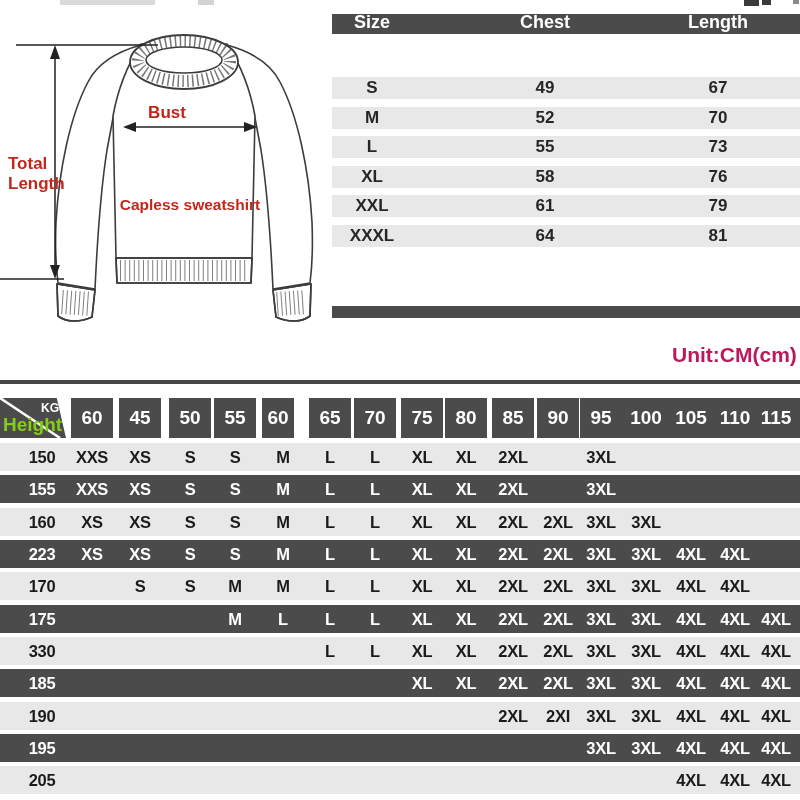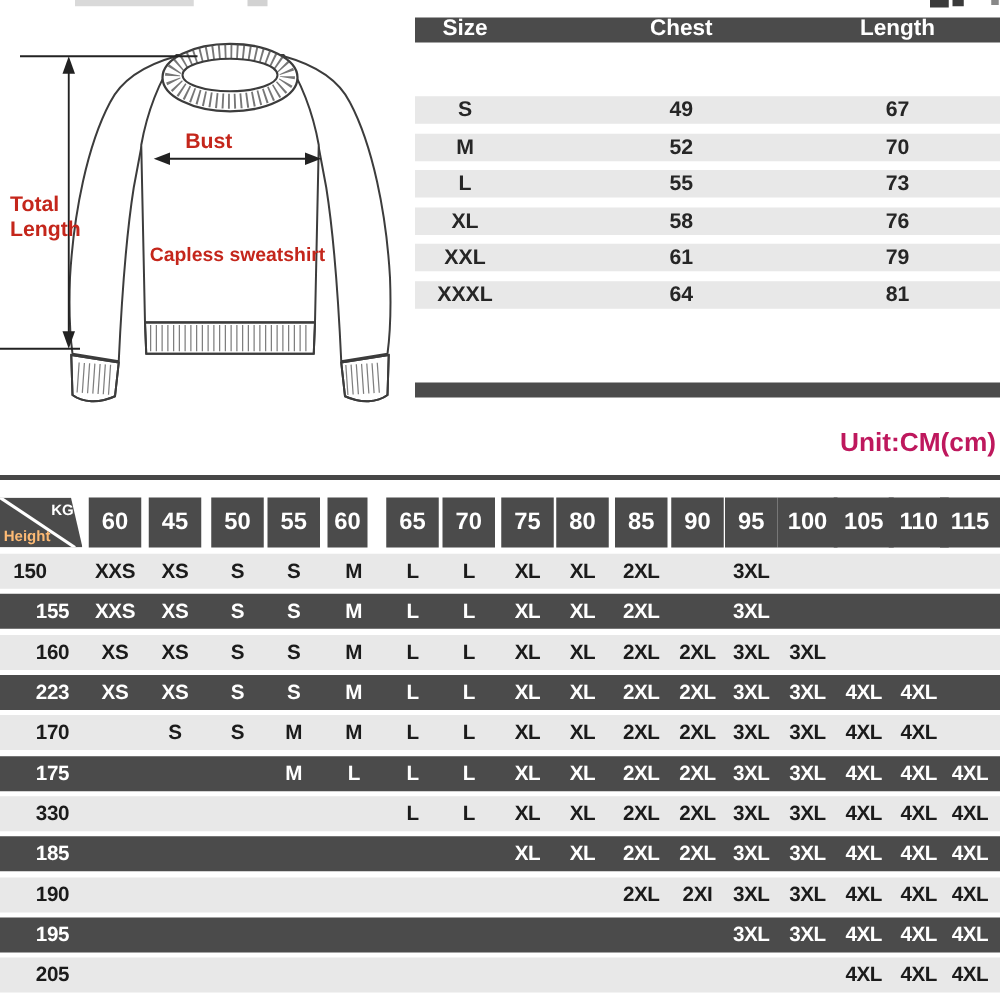--- a/index.html
+++ b/index.html
@@ -54,21 +54,21 @@
   }
   .divider{position:absolute;left:0;top:380px;width:800px;height:4px;background:#474747;}
 
   
   .corner-cell{
     position:absolute;left:0;top:398px;width:66px;height:40px;background:var(--dark);
     clip-path:polygon(0 0,86% 0,100% 100%,0 100%);
   }
   .corner-cell svg{position:absolute;left:0;top:0;}
   .corner-kg{position:absolute;right:7px;top:3px;color:#fff;font-weight:bold;font-size:12px;}
-  .corner-height{position:absolute;left:3px;bottom:2px;color:#fdba74;font-weight:bold;font-size:12px;}
+  .corner-height{position:absolute;left:3px;bottom:2px;color:#84cc16;font-weight:bold;font-size:19px;}
   .wbox{
     position:absolute;top:398px;height:40px;background:var(--dark);
     color:#fff;font-weight:bold;font-size:19px;text-align:center;line-height:40px;
   }
   .frow{position:absolute;left:0;width:800px;height:28px;}
   .frow.light{background:var(--light);color:#1b1b1b;}
   .frow.dark{background:var(--dark);color:#ffffff;}
   .fcell{
     position:absolute;top:0;transform:translateX(-50%);
     font-weight:bold;font-size:16.5px;line-height:28px;letter-spacing:-0.3px;white-space:nowrap;
@@ -191,21 +191,21 @@
       <div class="wbox" style="left: 492px; width: 42px;">85</div>
       <div class="wbox" style="left: 537px; width: 42px;">90</div>
       <div class="wbox" style="left: 580px; width: 42px;">95</div>
       <div class="wbox" style="left: 622px; width: 48px;">100</div>
       <div class="wbox" style="left: 667px; width: 48px;">105</div>
       <div class="wbox" style="left: 711px; width: 48px;">110</div>
       <div class="wbox" style="left: 752px; width: 48px;">115</div>
     </div>
   <div id="fit-rows">
       <div class="frow light" style="top: 443px;">
-        <span class="fcell" style="left: 24px;">150</span>
+        <span class="fcell" style="left: 42px;">150</span>
         <span class="fcell" style="left: 92px;">XXS</span>
         <span class="fcell" style="left: 140px;">XS</span>
         <span class="fcell" style="left: 190px;">S</span>
         <span class="fcell" style="left: 235px;">S</span>
         <span class="fcell" style="left: 283px;">M</span>
         <span class="fcell" style="left: 330px;">L</span>
         <span class="fcell" style="left: 375px;">L</span>
         <span class="fcell" style="left: 422px;">XL</span>
         <span class="fcell" style="left: 466px;">XL</span>
         <span class="fcell" style="left: 513px;">2XL</span>

